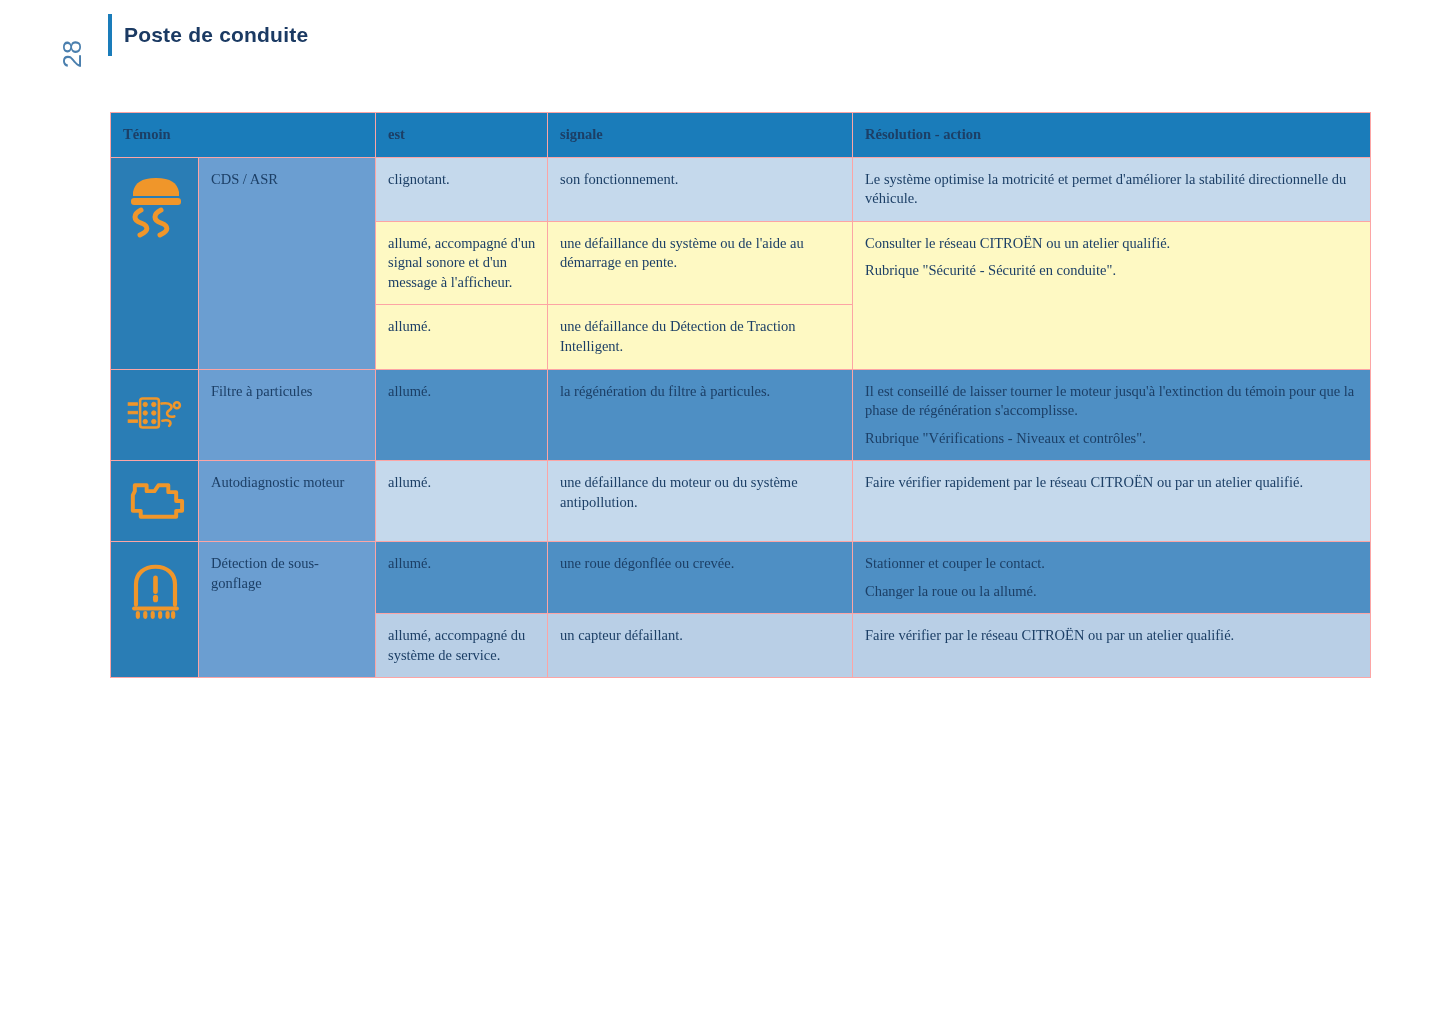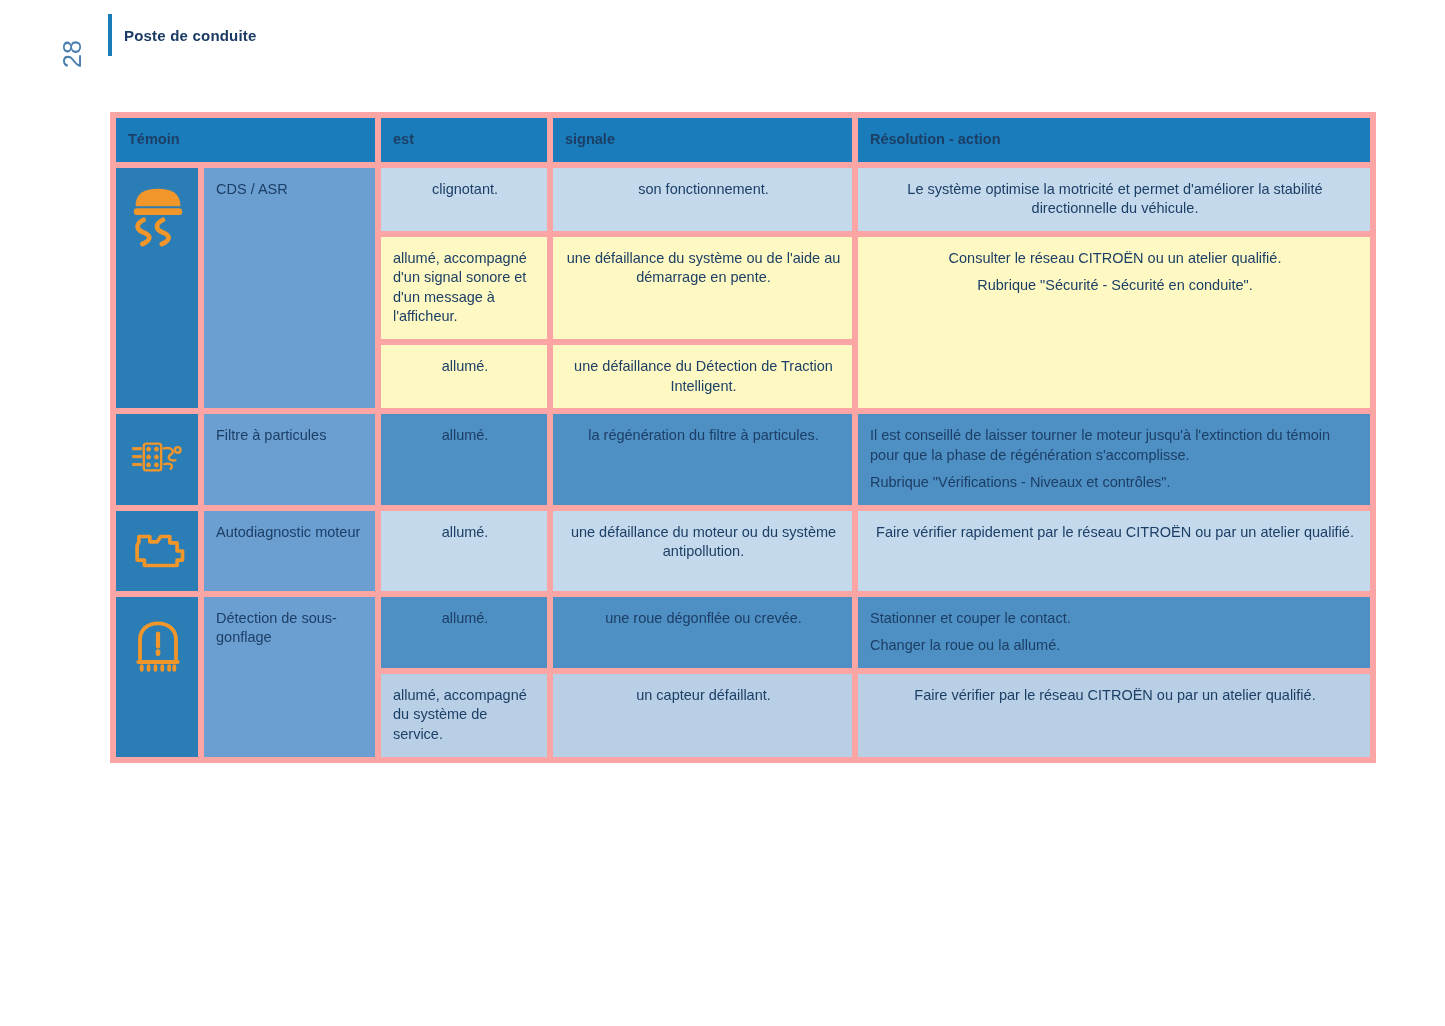--- a/index.html
+++ b/index.html
@@ -27,21 +27,21 @@
     align-items: center;
     height: 42px;
   }
   .header-bar {
     width: 4px;
     height: 42px;
     background: #1a7cba;
     margin-right: 12px;
   }
   .header-title {
-    font-size: 15px;
+    font-size: 21px;
     font-weight: bold;
     color: #1b3a63;
     letter-spacing: 0.2px;
   }
   
   .page-number {
     position: absolute;
     left: 58px;
     top: 68px;
     font-size: 25px;
@@ -54,26 +54,27 @@
   
   .table {
     position: absolute;
     left: 110px;
     top: 112px;
     width: 1260px;
     border-collapse: collapse;
     table-layout: fixed;
   }
   .table td, .table th {
-    border: 6px solid #fca5a5;
+    border: 1px solid #fca5a5;
     vertical-align: top;
     padding: 12px 10px 12px 12px;
     font-size: 14.5px;
     line-height: 1.35;
     color: #1c3f66;
+    font-family: Liberation Serif, serif;
   }
   thead th {
     background: #1a7cba;
     color: #ffffff;
     font-size: 14.5px;
     font-weight: bold;
     text-align: left;
     padding: 9px 10px 9px 12px;
     height: 32px;
     vertical-align: middle;
@@ -89,21 +90,21 @@
     vertical-align: middle;
     border: 1px solid #ffffff;
   }
   .shade-mid { background: #6b9ed1; }
   .shade-light { background: #c5d9ec; }
   .shade-lighter { background: #fef9c3; }
   .shade-blue { background: #4e8fc4; }
   .shade-blue2 { background: #4e8fc4; }
   .shade-grayblue { background: #b9cfe6; }
 
-  .vmid { vertical-align: middle; text-align: center; }
+  .vmid { vertical-align: middle; }
 
   .cell-label {
     vertical-align: middle;
     margin-top: 46px;
   }
 
   .res-text p { margin: 0 0 8px 0; }
   .res-text p:last-child { margin-bottom: 0; }
 
   .icon-wrap {

